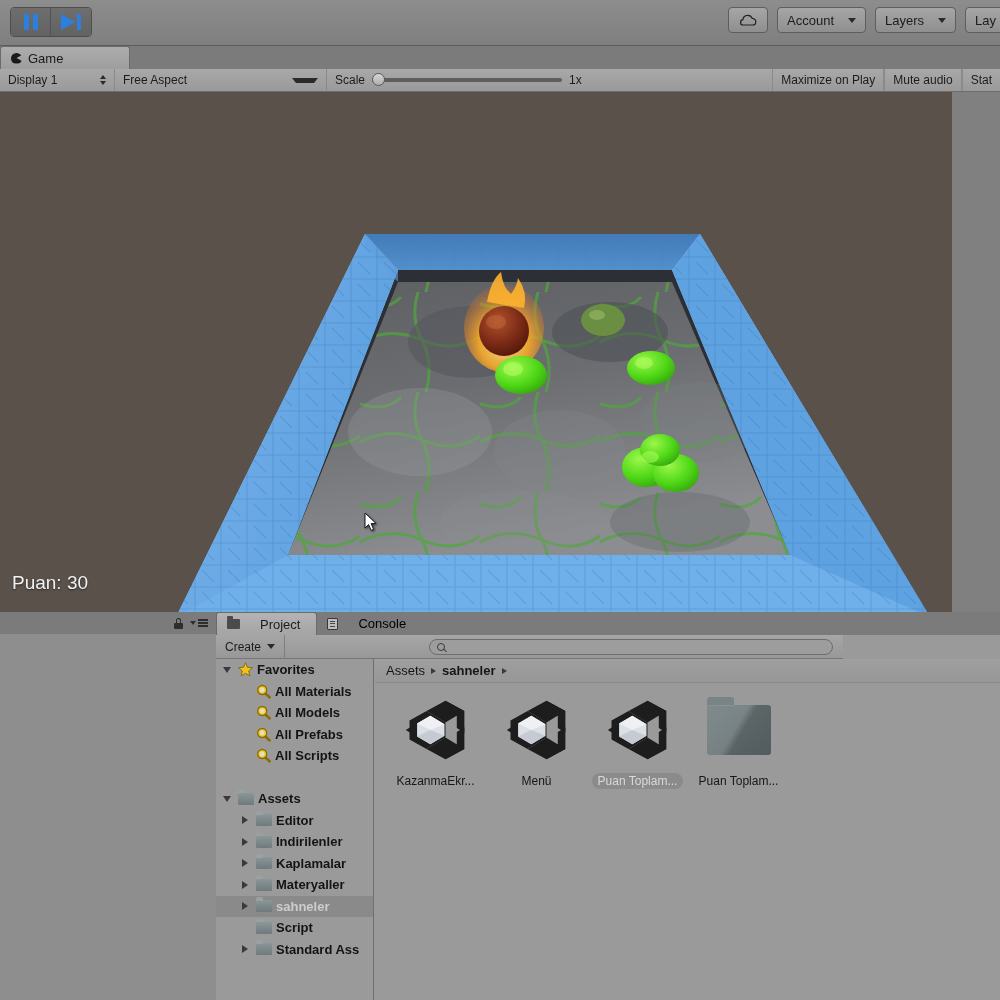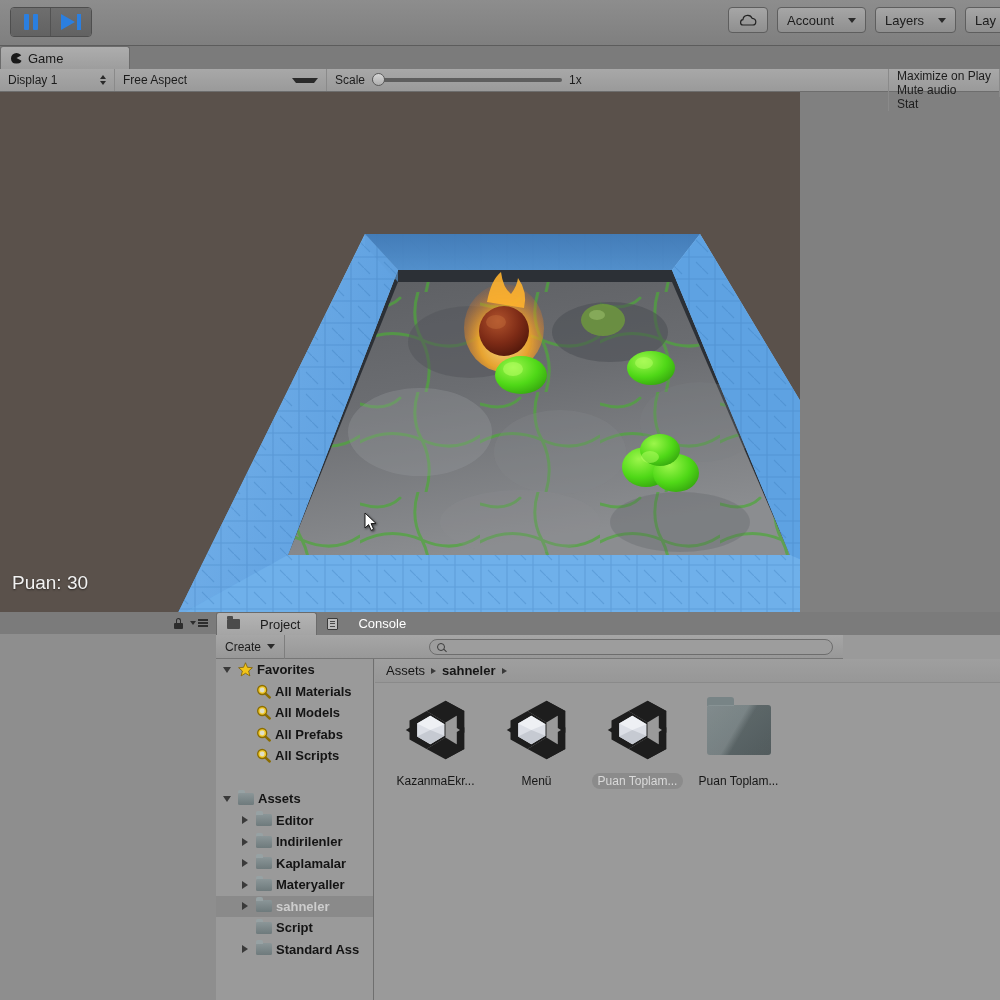--- a/index.html
+++ b/index.html
@@ -121,26 +121,26 @@
   .slider-track {
     width: 190px; height: 4px; background: #5e5e5e;
     border-radius: 2px; margin: 0 7px; position: relative;
   }
   .slider-knob {
     position: absolute; left: 0; top: -5px;
     width: 13px; height: 13px; border-radius: 50%;
     background: linear-gradient(#d6d6d6, #aeaeae);
     border: 1px solid #5c5c5c;
   }
-  .gv-right { margin-left: auto; display: flex; flex-direction: column; }
+  .gv-right { margin-left: auto; display: flex; }
   .gv-right .gv-seg { border-right: 1px solid #8a8a8a; border-left: 1px solid #8a8a8a; }
 
   
   #gamecanvas {
-    position: absolute; left: 0; top: 46px; width: 800px; height: 520px;
+    position: absolute; left: 0; top: 46px; width: 952px; height: 520px;
     background: #5a514b;
     overflow: hidden;
   }
   .arena { position: absolute; left: 0; top: 0; width: 1000px; height: 520px; }
   .score {
     position: absolute; left: 12px; bottom: 18px;
     font-size: 19px; color: #f2f2f2;
     font-family: "Liberation Sans", sans-serif;
     text-shadow: 0 1px 2px rgba(0,0,0,.55);
   }
@@ -209,21 +209,21 @@
     height: 23px; min-width: 100px;
     display: flex; align-items: center; gap: 20px;
     padding: 0 16px 0 10px;
     font-size: 13px; color: #1c1c1c;
     border-top-left-radius: 3px; border-top-right-radius: 3px;
   }
   .pj-tab.active {
     background: linear-gradient(#b4b4b4, #a4a4a4);
     border: 1px solid #6b6b6b; border-bottom: none;
   }
-  .pj-tab.inactive { background: transparent; color: #ffffff; }
+  .pj-tab.inactive { background: transparent; color: #000000; }
   .folder-icon {
     width: 13px; height: 10px; position: relative;
     background: #4b4b4b; border-radius: 1px;
   }
   .folder-icon::before {
     content: ""; position: absolute; left: 0; top: -3px;
     width: 6px; height: 3px; background: #4b4b4b;
     border-top-left-radius: 1px; border-top-right-radius: 1px;
   }
   .console-icon {

